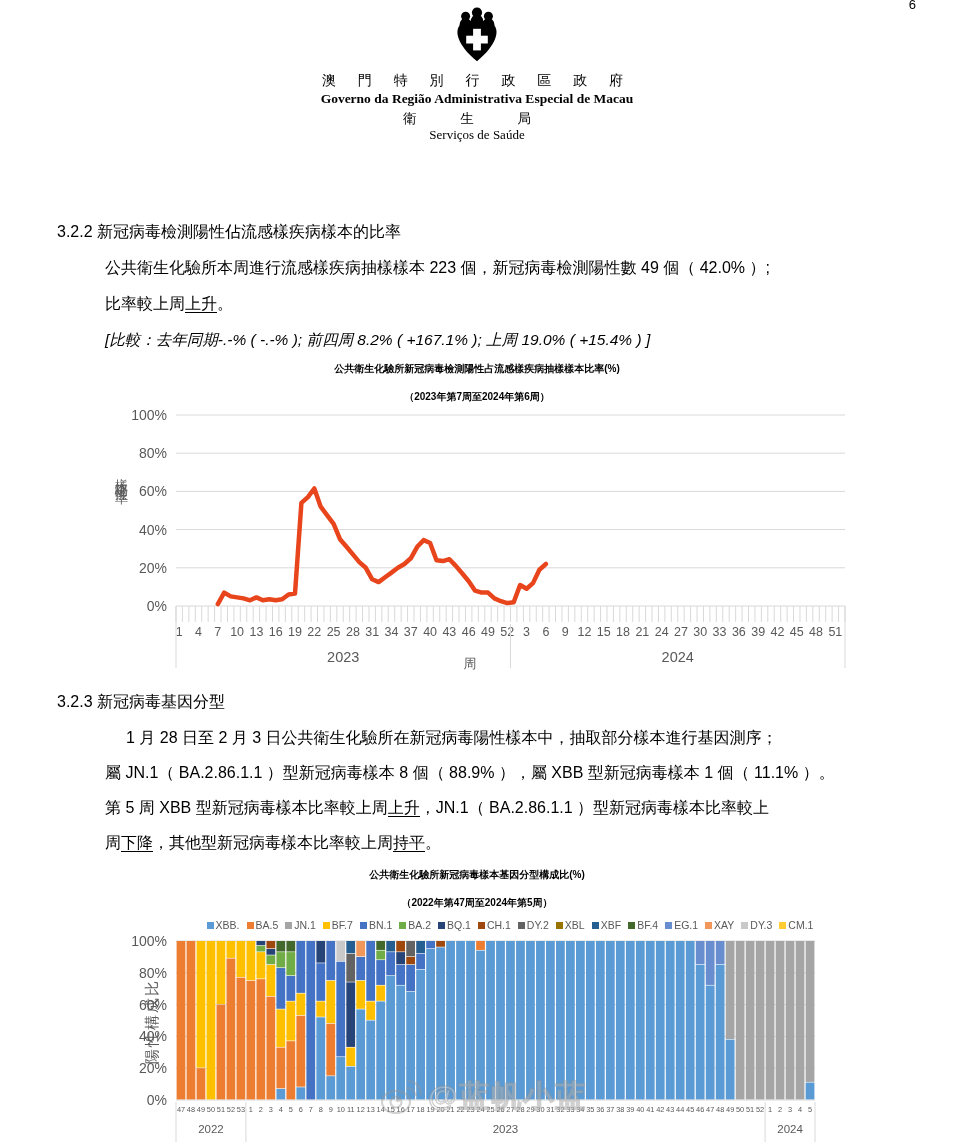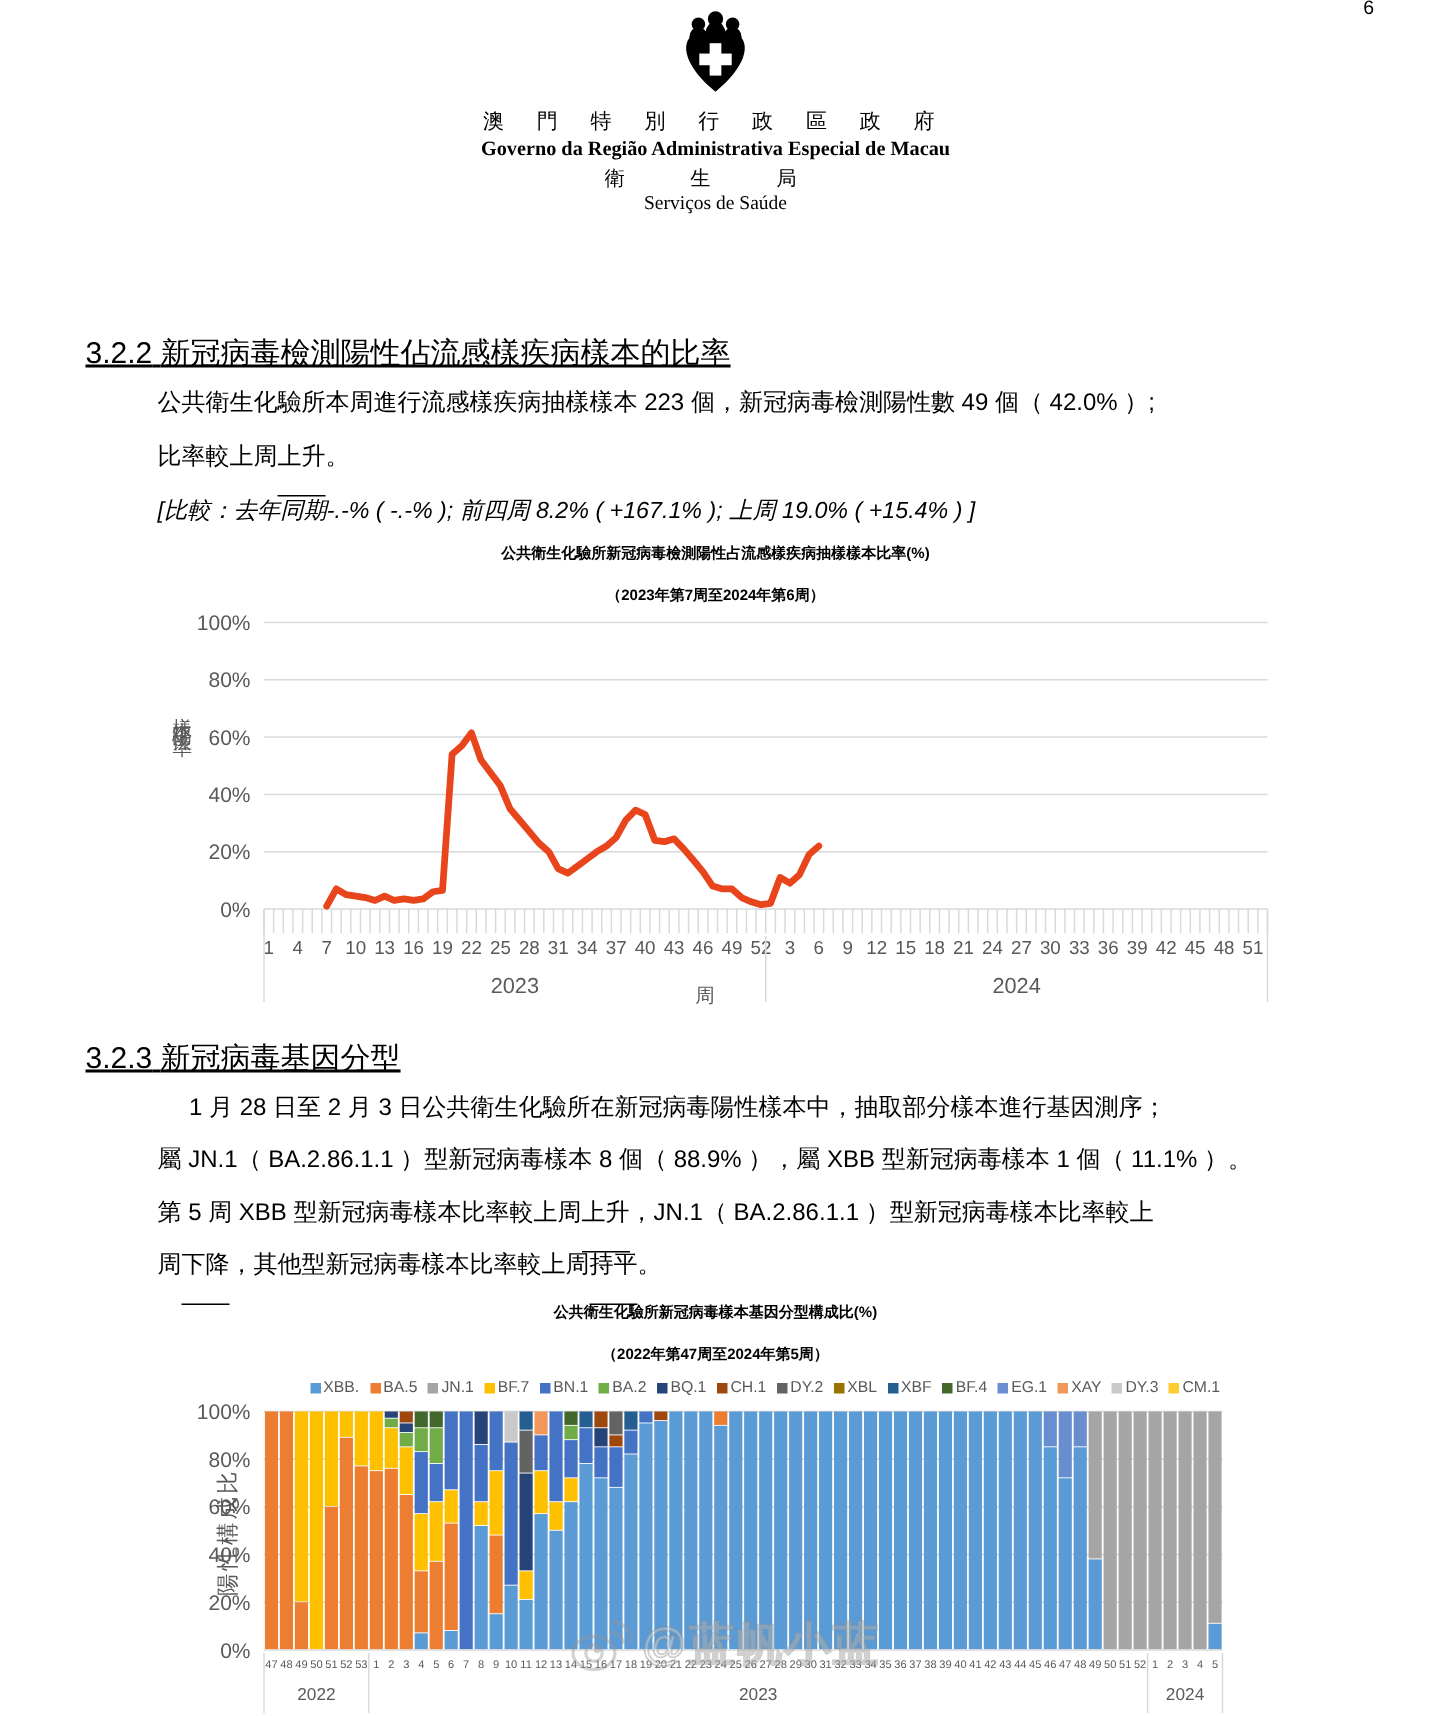--- a/index.html
+++ b/index.html
@@ -7,24 +7,24 @@
         font-family:"Liberation Sans",sans-serif;color:#000;}
   .abs{position:absolute;}
   .center{width:100%;text-align:center;}
   
   .hdr-zh1{top:72px;font-size:14px;letter-spacing:9px;}
   .hdr-pt1{top:91px;font-size:13.5px;font-weight:bold;font-family:"Liberation Serif",serif;}
   .hdr-zh2{top:110px;font-size:13.5px;letter-spacing:20px;}
   .hdr-pt2{top:127px;font-size:13px;font-family:"Liberation Serif",serif;}
   .pagenum{top:-3px;right:38px;font-size:13px;}
   
-  .h-sec{left:57px;font-size:20px;text-decoration:underline;}
+  .h-sec{left:57px;font-size:16px;}
   .p-sec{left:105px;font-size:16px;white-space:nowrap;}
   .italic{font-style:italic;font-size:15.5px;}
-  .u{border-bottom:1.6px solid #000;padding-bottom:17px;}
+  .u{border-bottom:1.6px solid #000;padding-bottom:0;}
   .c-title{font-size:10px;font-weight:bold;}
   
   #legend2{top:919px;left:150px;width:720px;display:flex;justify-content:center;
            flex-wrap:nowrap;gap:7px;font-size:10.5px;color:#595959;align-items:center;}
   .lg-item{display:flex;align-items:center;gap:2px;white-space:nowrap;}
   .lg-sq{width:7px;height:7px;display:inline-block;}
   
   #c1-ylab{left:112px;top:468px;writing-mode:vertical-rl;text-orientation:upright;
            font-size:13px;color:#595959;letter-spacing:3px;}
   

